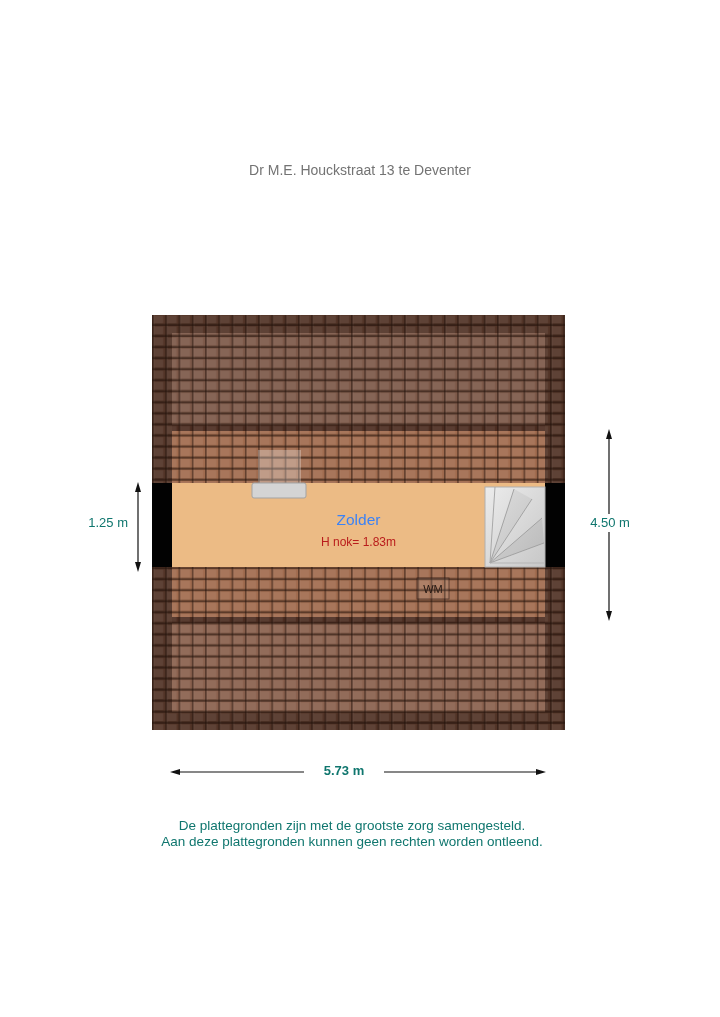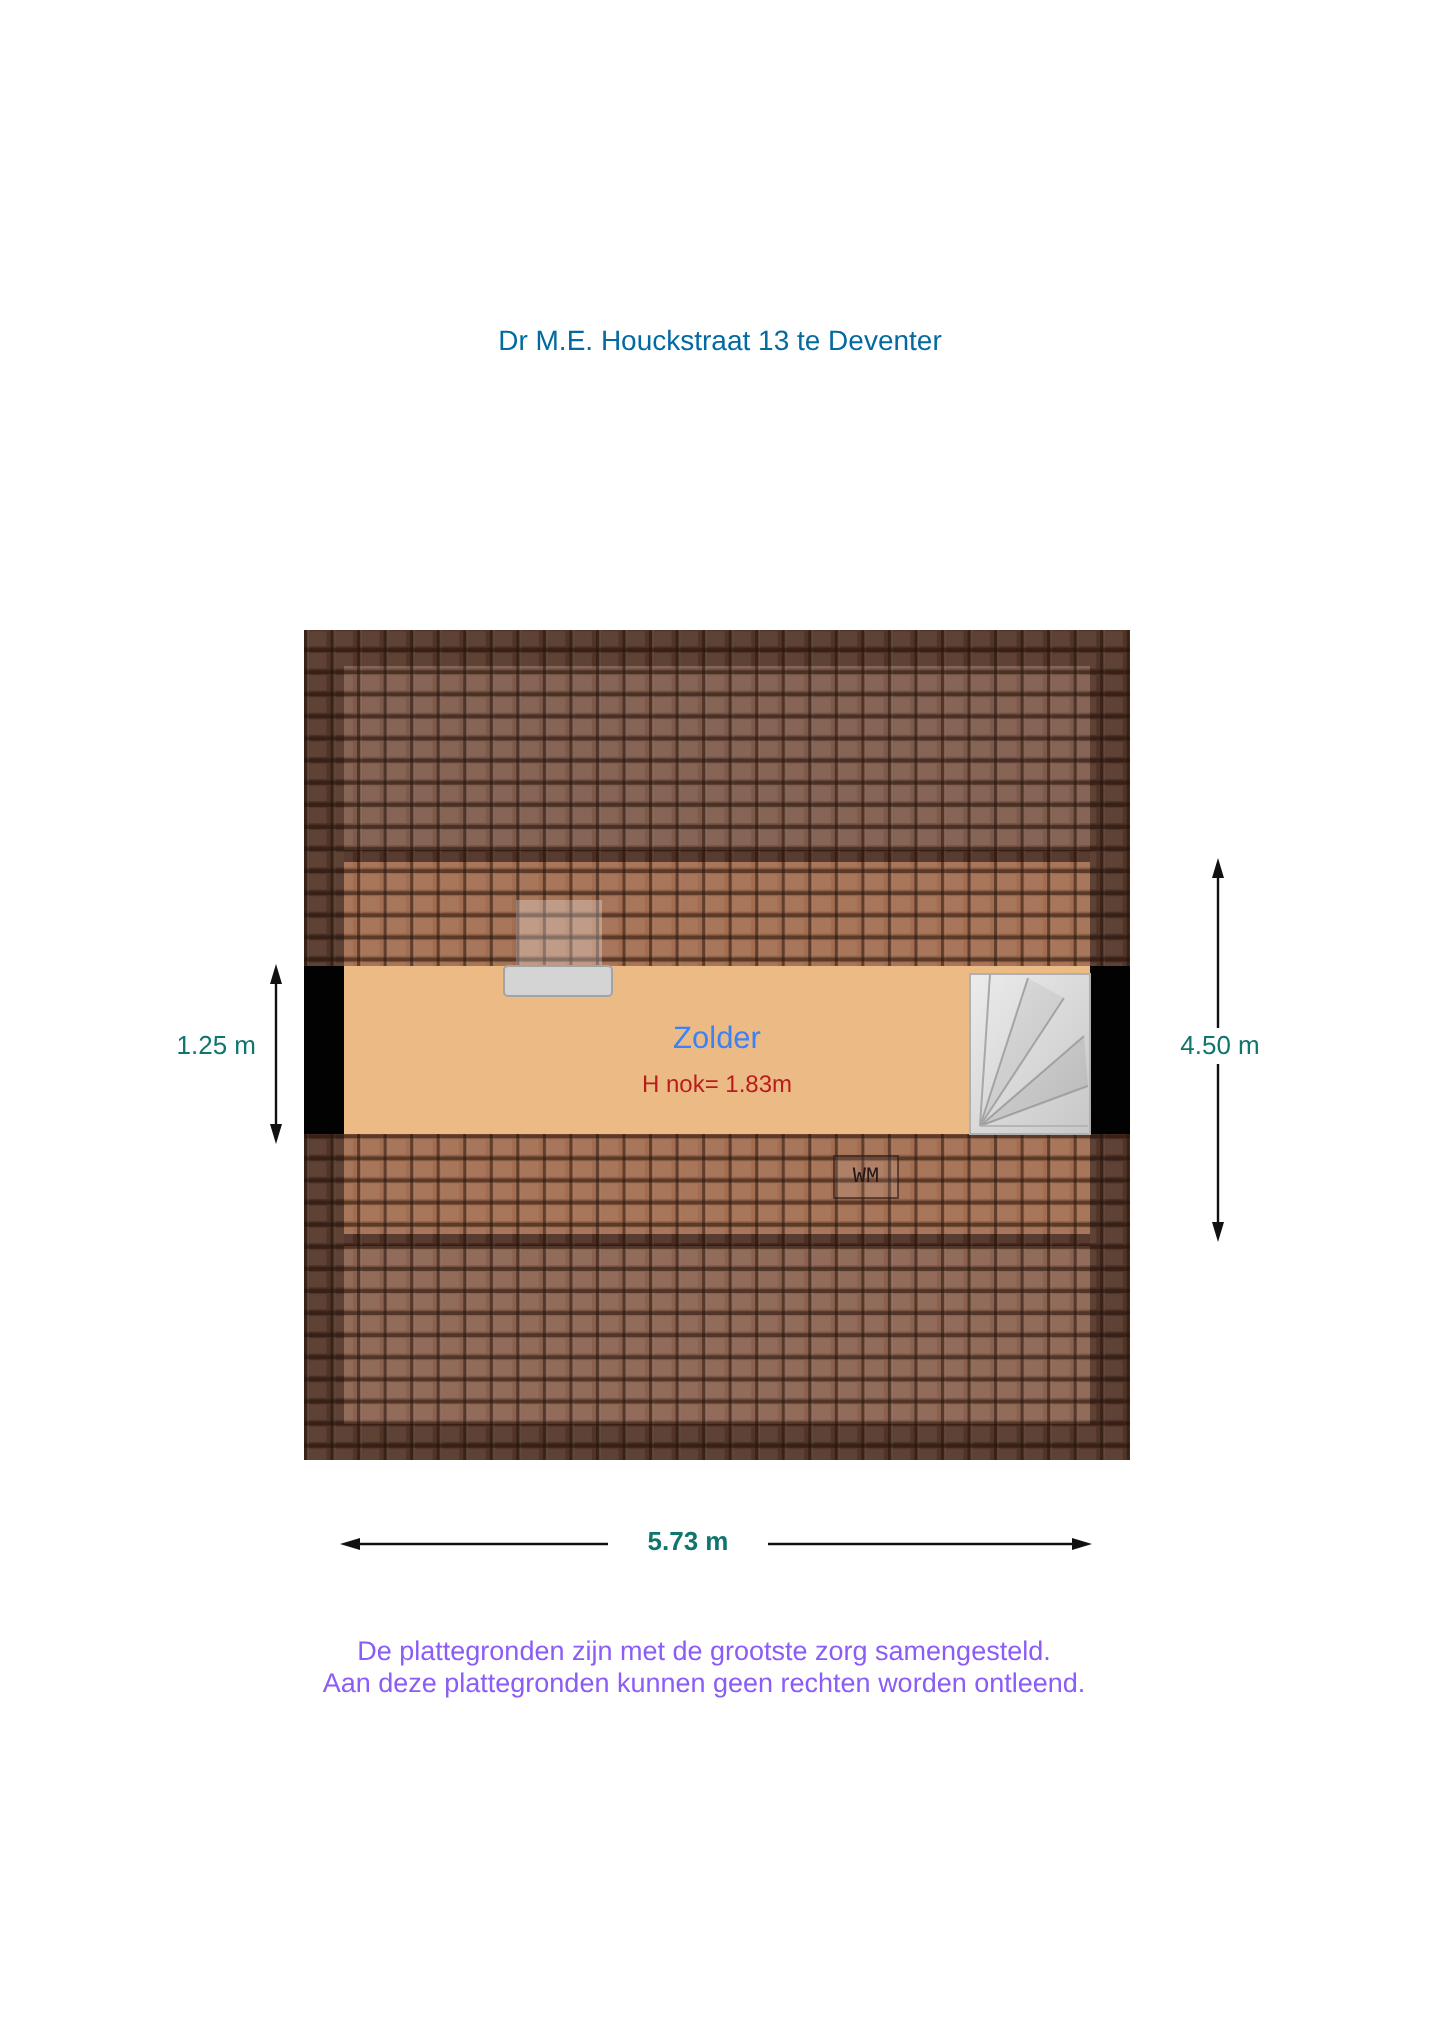--- a/index.html
+++ b/index.html
@@ -1,38 +1,38 @@
 <!DOCTYPE html>
 <html><head>
 <meta charset="utf-8">
 <style>
   html,body{margin:0;padding:0;background:#ffffff;}
   body{font-family:"Liberation Sans", sans-serif; color:#1c1c1c;}
   .page{position:relative;width:720px;height:1017px;background:#ffffff;overflow:hidden;}
 
   .title-block{position:absolute;left:0;top:162px;width:720px;text-align:center;
-               font-size:14px;line-height:17px;color:#0369a1;}
+               font-size:14px;line-height:17px;color:#737373;}
 
   .plan{position:absolute;left:152px;top:315px;width:413px;height:415px;}
 
   .overlay-label{position:absolute;text-align:center;color:#20130d;}
   .room-name{left:172px;top:511px;width:373px;font-size:15.5px;color:#3b82f6;}
   .room-note{left:172px;top:535px;width:373px;font-size:12px;color:#b91c1c;}
   .wm-label{left:417px;top:578px;width:32px;height:21px;display:flex;align-items:center;
-            justify-content:center;font-size:11px;color:#241712;font-family:Liberation Mono, monospace;}
+            justify-content:center;font-size:11px;color:#241712;}
 
   .dim-svg{position:absolute;}
   .dim-label{position:absolute;font-size:13px;color:#0f766e;background:#ffffff;
              text-align:center;line-height:18px;}
   .dim-label-left{left:70px;top:514px;width:58px;text-align:right;background:transparent;}
   .dim-label-right{left:575px;top:514px;width:70px;}
   .dim-label-bottom{left:304px;top:762px;width:80px;font-weight:bold;}
 
   .footer-block{position:absolute;left:0;top:818px;width:704px;text-align:center;
-                font-size:13.5px;line-height:16px;color:#8b5cf6;}
+                font-size:13.5px;line-height:16px;color:#0f766e;}
 </style>
 </head>
 <body>
 
 <div class="page">
 
   <div class="title-block">
     <div>Dr M.E. Houckstraat 13 te Deventer</div>
   </div>
 

